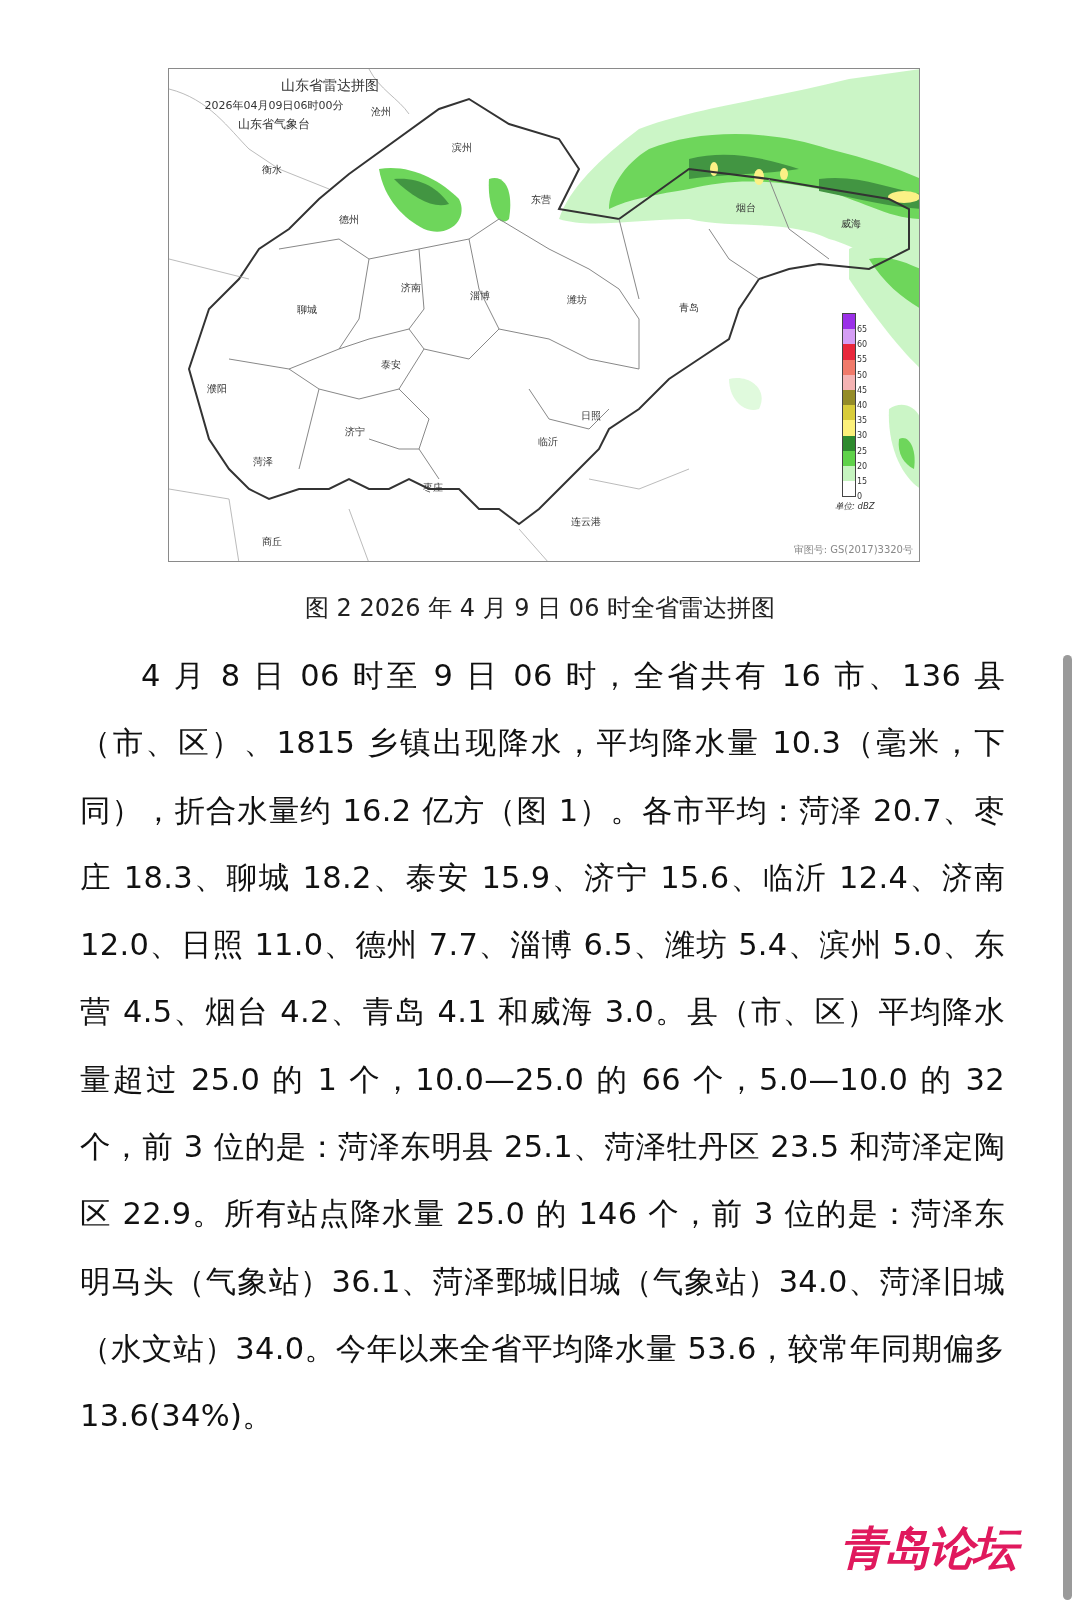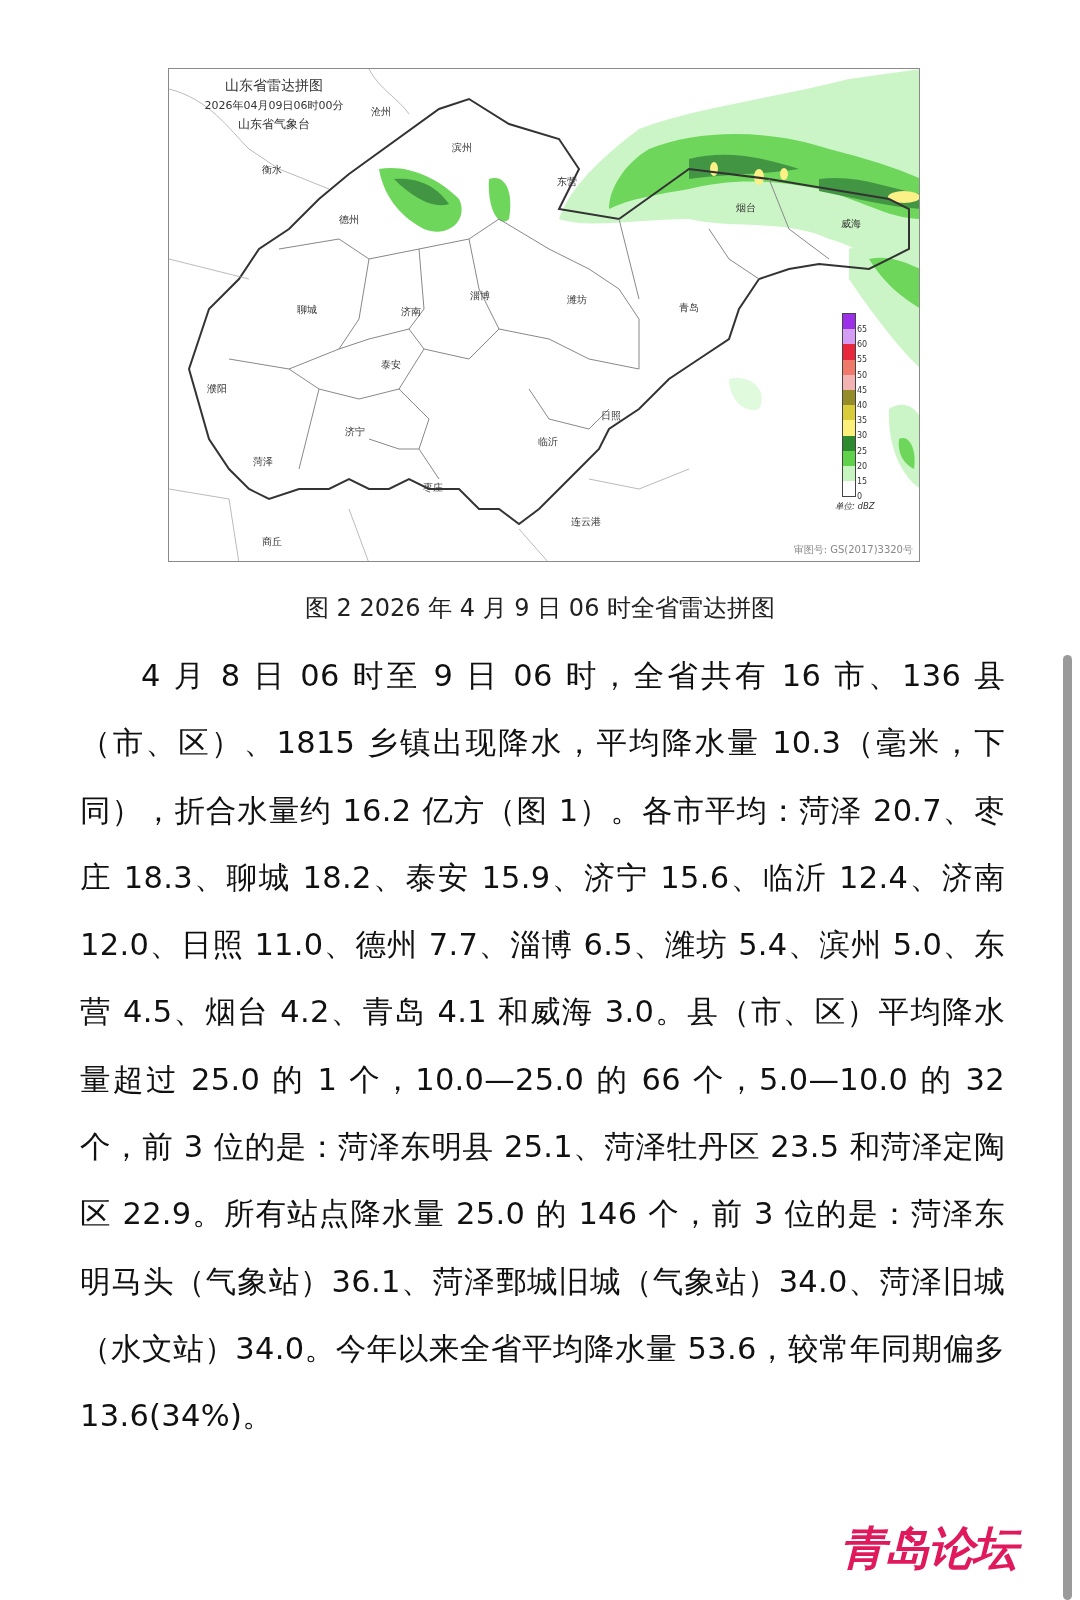--- a/index.html
+++ b/index.html
@@ -2,21 +2,21 @@
 <html><head>
 <meta charset="utf-8">
 <style>
   html, body { margin:0; padding:0; background:#ffffff; }
   body { width:1080px; height:1600px; position:relative; overflow:hidden;
          font-family:"DejaVu Sans","Liberation Sans",sans-serif; color:#111; }
   .map-frame { position:absolute; left:168px; top:68px; width:752px; height:494px;
                border:1.5px solid #8a8a8a; background:#fff; overflow:hidden; box-sizing:border-box; }
   .map-frame svg { position:absolute; left:0; top:0; }
   .map-title { position:absolute; left:0; width:210px; text-align:center; color:#333; }
-  .t1 { top:8px; font-size:14px; }
+  .t1 { top:8px; font-size:14px;text-align:right; }
   .t2 { top:29px; font-size:11px; }
   .t3 { top:47px; font-size:12px; }
   .city { position:absolute; font-size:10px; color:#333; white-space:nowrap; }
   .legend { position:absolute; left:673px; top:244px; width:12px; }
   .legend .sw { width:12px; height:15.2px; }
   .lg-lbl { position:absolute; left:688px; font-size:8px; color:#333; }
   .unit { position:absolute; left:666px; top:432px; font-size:8.5px; color:#333;font-style:italic; }
   .approval { position:absolute; right:6px; bottom:4px; font-size:10px; color:#888; }
   .caption { position:absolute; left:0; width:1080px; top:592px; text-align:center;
              font-size:24px; color:#222; }
@@ -85,32 +85,32 @@
 
   <div class="map-title t1">山东省雷达拼图</div>
   <div class="map-title t2">2026年04月09日06时00分</div>
   <div class="map-title t3">山东省气象台</div>
 
   <div id="cities">
       <div class="city" style="left: 202px; top: 36px;">沧州</div>
       <div class="city" style="left: 93px; top: 94px;">衡水</div>
       <div class="city" style="left: 170px; top: 144px;">德州</div>
       <div class="city" style="left: 283px; top: 72px;">滨州</div>
-      <div class="city" style="left: 362px; top: 106px; margin-left: 26px;">东营</div>
+      <div class="city" style="left: 362px; top: 124px;">东营</div>
       <div class="city" style="left: 567px; top: 132px;">烟台</div>
       <div class="city" style="left: 672px; top: 148px;">威海</div>
       <div class="city" style="left: 128px; top: 234px;">聊城</div>
-      <div class="city" style="left: 232px; top: 212px; margin-top: 24px;">济南</div>
+      <div class="city" style="left: 232px; top: 212px;">济南</div>
       <div class="city" style="left: 301px; top: 220px;">淄博</div>
       <div class="city" style="left: 398px; top: 224px;">潍坊</div>
       <div class="city" style="left: 510px; top: 232px;">青岛</div>
       <div class="city" style="left: 212px; top: 289px;">泰安</div>
       <div class="city" style="left: 38px; top: 313px;">濮阳</div>
       <div class="city" style="left: 176px; top: 356px;">济宁</div>
-      <div class="city" style="left: 412px; top: 340px; margin-left: 20px;">日照</div>
+      <div class="city" style="left: 412px; top: 340px;">日照</div>
       <div class="city" style="left: 325px; top: 366px; margin-left: 44px;">临沂</div>
       <div class="city" style="left: 84px; top: 386px;">菏泽</div>
       <div class="city" style="left: 254px; top: 412px;">枣庄</div>
       <div class="city" style="left: 402px; top: 446px;">连云港</div>
       <div class="city" style="left: 93px; top: 466px;">商丘</div>
     </div>
 
   <div id="legend">
       <div class="legend" style="border: 1px solid rgb(68, 68, 68);">
         <div class="sw" style="background: rgb(155, 48, 232);"></div>

